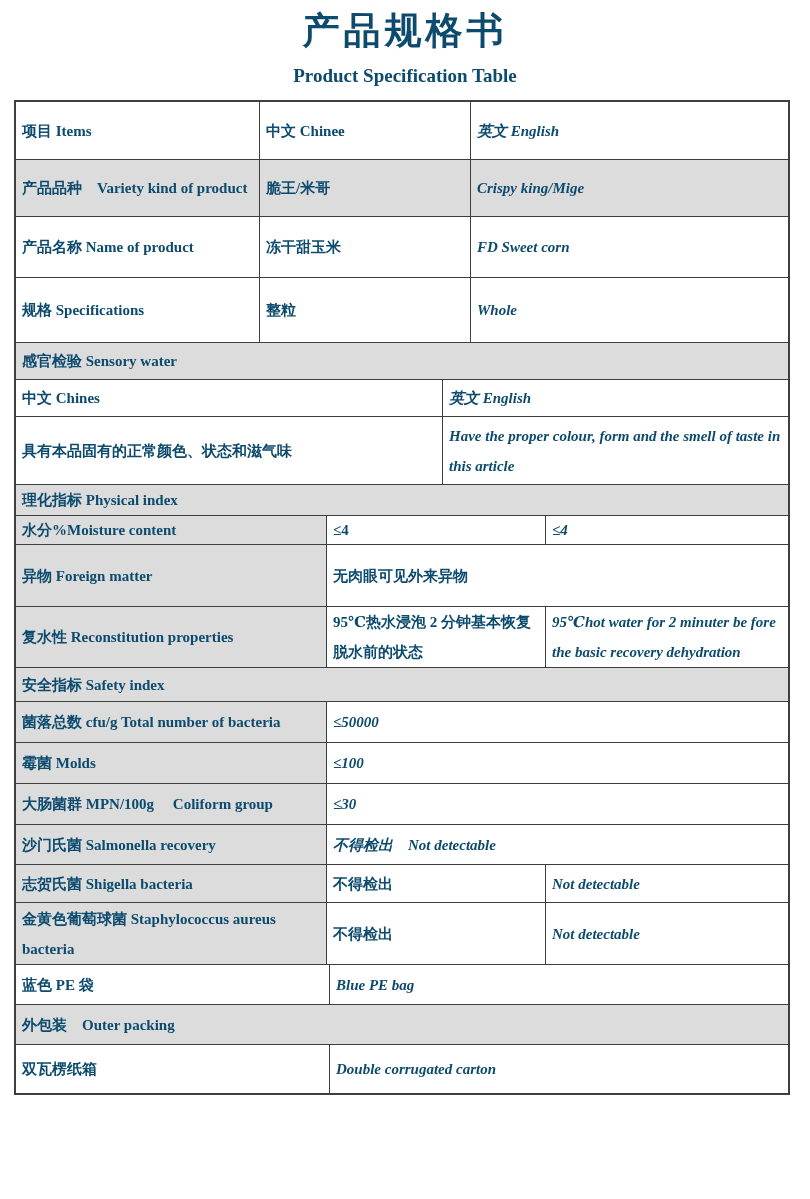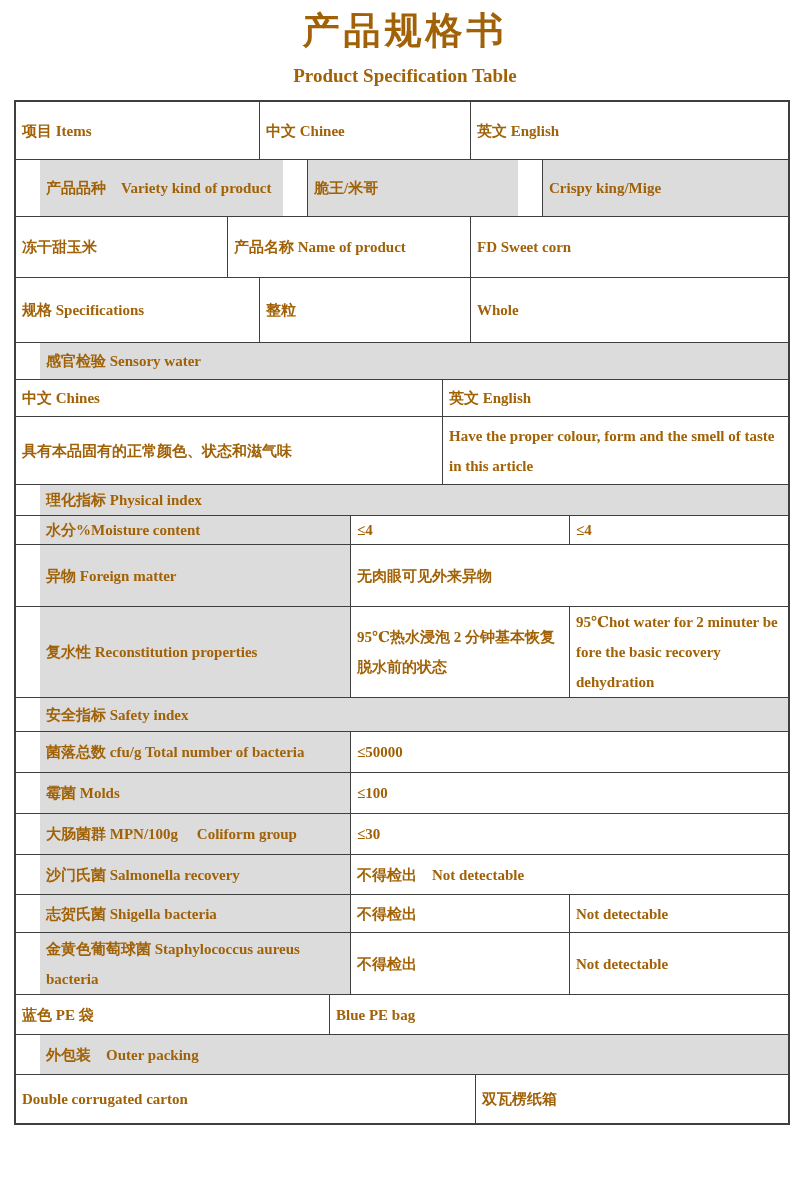--- a/index.html
+++ b/index.html
@@ -1,21 +1,21 @@
 <!DOCTYPE html>
 <html><head>
 <meta charset="utf-8">
 <style>
   html,body{margin:0;padding:0;background:#ffffff;}
   .page{
     position:relative;
     width:810px;
     height:1199px;
     background:#ffffff;
-    color:#a16207;
+    color:#0c4a6e;
     font-family:"Liberation Serif","DejaVu Serif",serif;
     overflow:hidden;
   }
   .title-cn{
     padding-top:6px;
     text-align:center;
     font-size:37px;
     font-weight:700;
     letter-spacing:4px;
   }
@@ -44,30 +44,30 @@
     border-left:1px solid #3f3f3f;
     padding:0 6px;
     display:flex;
     align-items:center;
     font-size:15px;
     font-weight:700;
     line-height:22px;
   }
   .cell:first-child{border-left:none;}
   .lh-lg{line-height:30px;}
-  .shaded{background:#dcdcdc;margin-left:24px;}
+  .shaded{background:#dcdcdc;}
   .full{flex:1 1 auto;width:100%;}
   
   .w-a1{width:243px;flex:0 0 243px;}
   .w-a2{width:211px;flex:0 0 211px;}
   .w-b1{width:426px;flex:0 0 426px;}
   .w-c1{width:310px;flex:0 0 310px;}
   .w-c2{width:219px;flex:0 0 219px;}
   .w-e1{width:313px;flex:0 0 313px;}
-  .w-rest{flex:1 1 auto;min-width:0;}
+  .w-rest{flex:1 1 auto;min-width:0;font-style:italic;}
 </style>
 </head>
 <body>
 
 <div class="page">
 
   <div class="title-cn">产品规格书</div>
   <div class="title-en">Product Specification Table</div>
 
   <div class="spec-table">
@@ -78,22 +78,22 @@
       <div class="cell w-rest">英文 English</div>
     </div>
 
     <div class="row" style="min-height:57px">
       <div class="cell w-a1 shaded">产品品种　Variety kind of product</div>
       <div class="cell w-a2 shaded">脆王/米哥</div>
       <div class="cell w-rest shaded">Crispy king/Mige</div>
     </div>
 
     <div class="row" style="min-height:61px">
+      <div class="cell w-a1">产品名称 Name of product</div>
       <div class="cell w-a2">冻干甜玉米</div>
-      <div class="cell w-a1">产品名称 Name of product</div>
       <div class="cell w-rest">FD Sweet corn</div>
     </div>
 
     <div class="row" style="min-height:65px">
       <div class="cell w-a1">规格 Specifications</div>
       <div class="cell w-a2">整粒</div>
       <div class="cell w-rest">Whole</div>
     </div>
 
     <div class="row" style="min-height:37px">
@@ -171,18 +171,18 @@
     <div class="row" style="min-height:40px">
       <div class="cell w-e1">蓝色 PE 袋</div>
       <div class="cell w-rest">Blue PE bag</div>
     </div>
 
     <div class="row" style="min-height:40px">
       <div class="cell full shaded">外包装　Outer packing</div>
     </div>
 
     <div class="row" style="min-height:49px">
+      <div class="cell w-e1">双瓦楞纸箱</div>
       <div class="cell w-rest">Double corrugated carton</div>
-      <div class="cell w-e1">双瓦楞纸箱</div>
     </div>
 
   </div>
 </div>
 
 </body></html>

